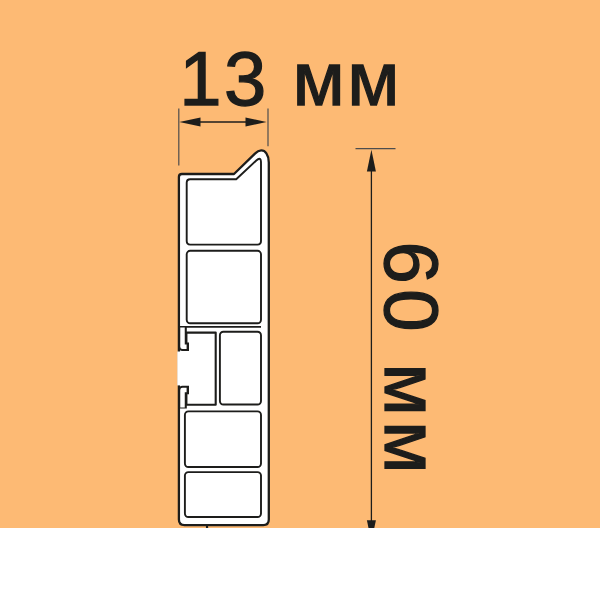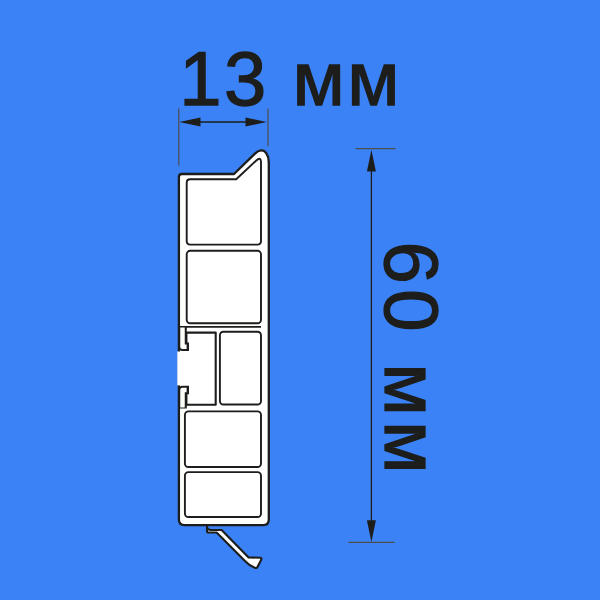--- a/index.html
+++ b/index.html
@@ -1,16 +1,16 @@
 <!DOCTYPE html>
 <html><head>
 <meta charset="utf-8">
 <style>
   html,body{margin:0;padding:0;background:#ffffff;}
-  .page{position:relative;width:600px;height:600px;background:#3b82f6;overflow:hidden;}
+  .page{position:relative;width:600px;height:528px;background:#fdba74;overflow:hidden;}
   svg{position:absolute;left:0;top:0;}
   text{font-family:"Liberation Sans",sans-serif;font-weight:normal;fill:#1d1d1b;stroke:#1d1d1b;stroke-width:1.3px;}
 </style>
 </head>
 <body>
 <div class="page">
 <svg width="600" height="600" viewBox="0 0 600 600">
 
   <text x="179.3" y="104.6" font-size="76" letter-spacing="2.5">13&nbsp;мм</text>
 

